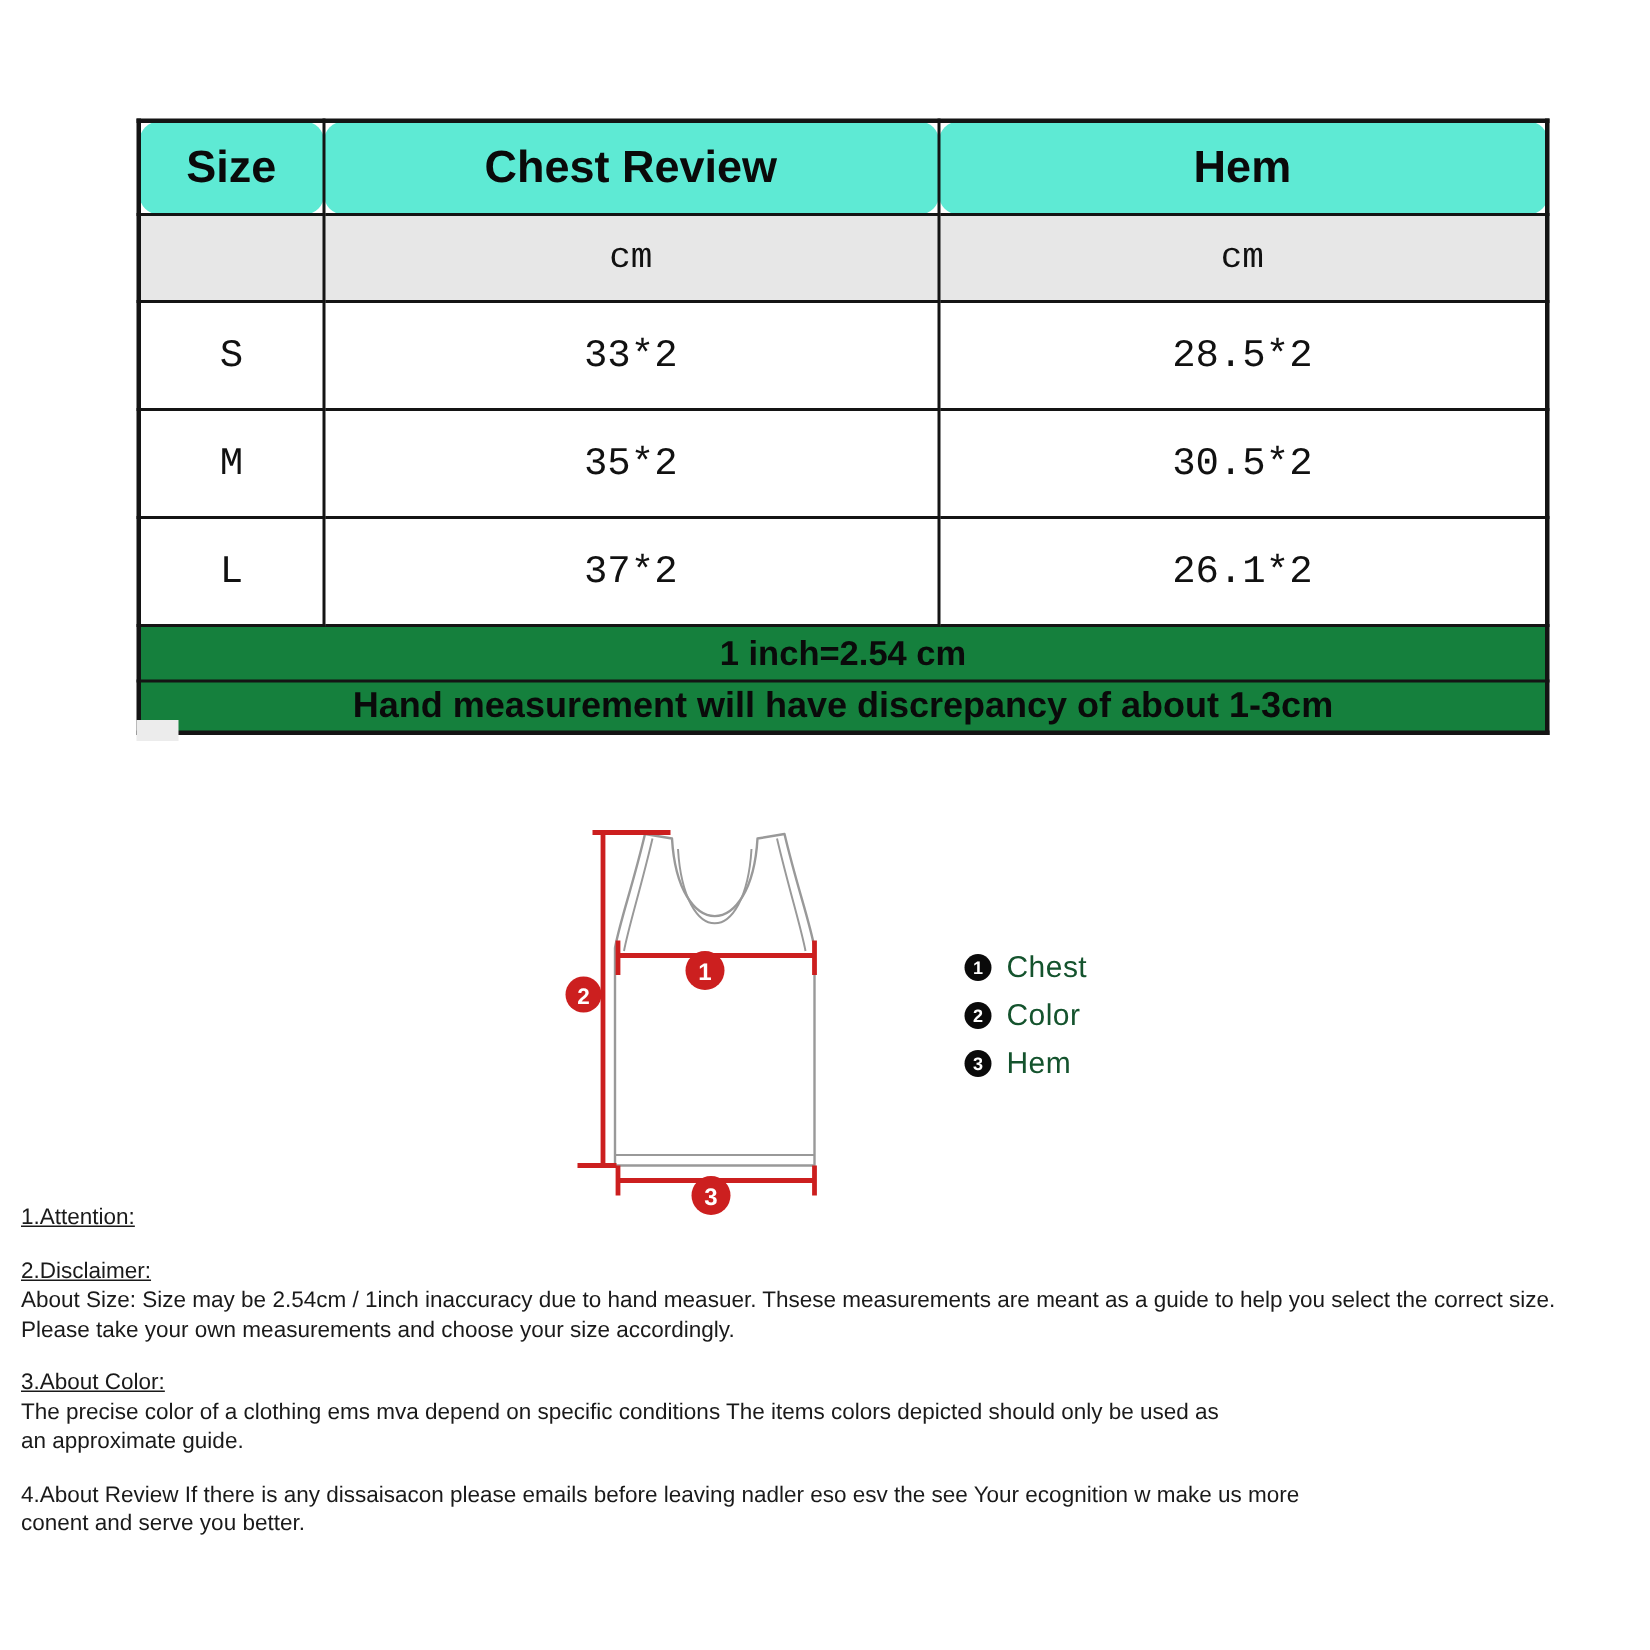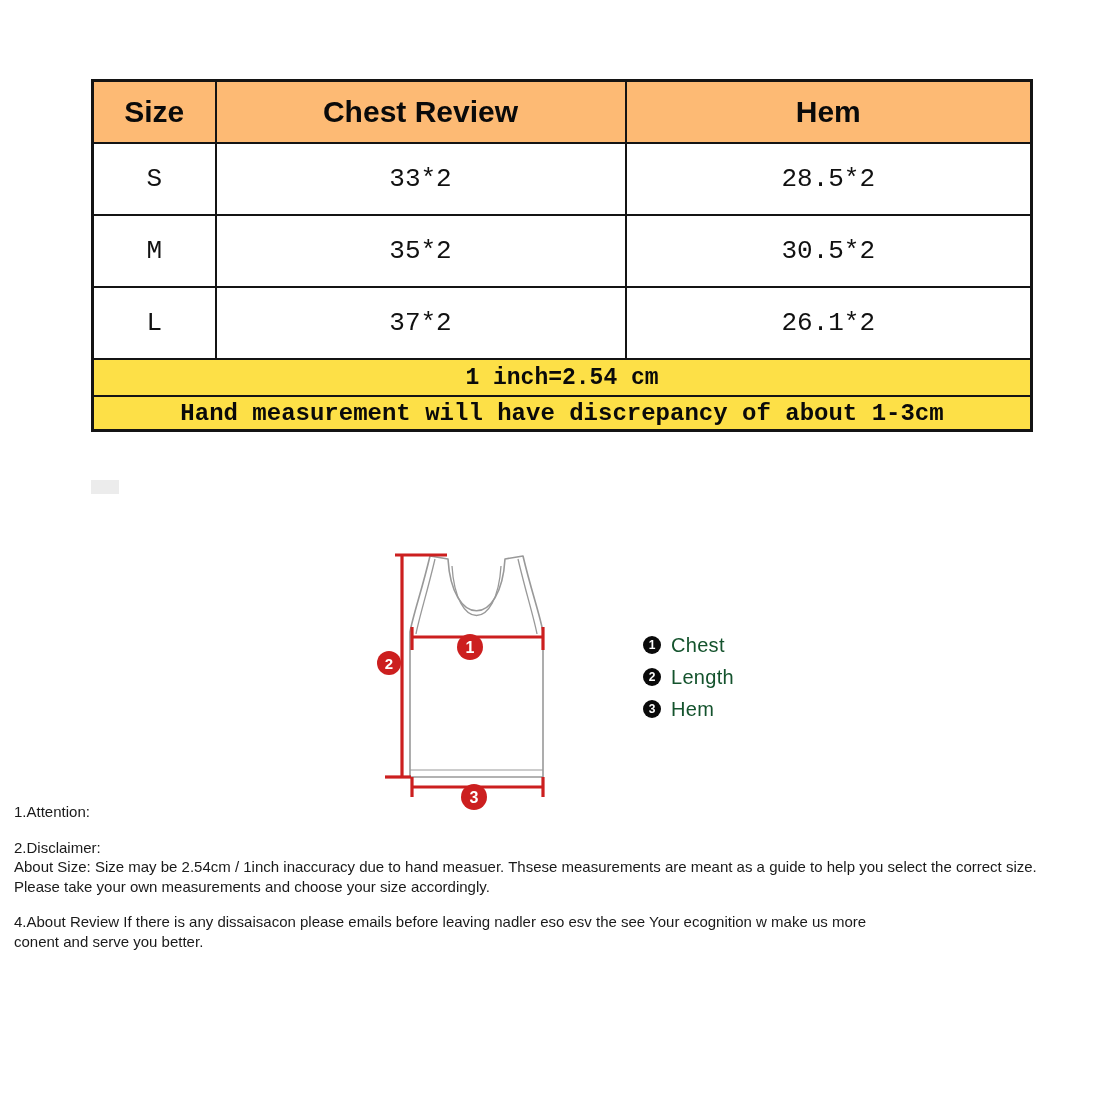--- a/index.html
+++ b/index.html
@@ -10,33 +10,33 @@
   
   table.size-table{
     position:absolute;left:91px;top:79px;width:939px;
     border-collapse:collapse;table-layout:fixed;
     border:3px solid #141414;
   }
   table.size-table td,table.size-table th{
     border:2px solid #141414;text-align:center;vertical-align:middle;padding:0;
   }
   tr.head th{
-    height:60px;background:#fdba74;
-    font-family:"Liberation Sans",sans-serif;font-weight:700;font-size:30px;color:#0a0a0a;
+    height:60px;background:#5eead4;
+    font-family:"Liberation Sans",sans-serif;font-weight:700;font-size:30px;color:#0a0a0a;border-radius:13px;
   }
   tr.unit td{
     height:56px;background:#e7e7e7;
     font-family:"Liberation Mono","DejaVu Sans Mono",monospace;font-size:24px;color:#111;
   }
   tr.data td{
     height:70px;background:#fff;
     font-family:"Liberation Mono","DejaVu Sans Mono",monospace;font-size:26px;color:#111;
   }
   tr.tnote td{
-    background:#fde047;font-family:Liberation Mono, monospace;
+    background:#15803d;font-family:Liberation Sans, sans-serif;
     font-weight:700;color:#0a0a0a;
   }
   tr.tnote.inch td{height:35px;font-size:23px;}
   tr.tnote.hand td{height:32px;font-size:24px;}
   .artifact{
     position:absolute;left:91px;top:480px;width:28px;height:14px;background:#ececec;
   }
   
   svg.diagram{position:absolute;left:370px;top:540px;}
   
@@ -44,39 +44,44 @@
   .legend-row{display:flex;align-items:center;height:32px;}
   .legend-bullet{
     display:inline-flex;align-items:center;justify-content:center;
     width:18px;height:18px;border-radius:50%;background:#0a0a0a;color:#fff;
     font-size:12px;font-weight:700;margin-right:10px;flex:0 0 auto;
   }
   .legend-label{font-size:20px;color:#14532d;letter-spacing:0.3px;}
   
   .notes{position:absolute;left:14px;top:802px;width:1082px;}
   .note-block{margin:0 0 16px 0;}
-  .note-heading{font-size:15px;line-height:19.5px;color:#1a1a1a;white-space:pre;}
+  .note-heading{font-size:15px;line-height:19.5px;color:#1a1a1a;white-space:pre;text-decoration:underline;}
   .note-body{font-size:15px;line-height:19.5px;color:#1a1a1a;white-space:pre;}
 </style>
 </head>
 <body>
 
 <div class="page">
 
   <table class="size-table">
     <colgroup>
         <col style="width:123px">
         <col style="width:410px">
         <col style="width:406px">
       </colgroup>
     <tbody>
         <tr class="head">
       <th>Size</th>
       <th>Chest Review</th>
       <th>Hem</th>
+    </tr>
+    <tr class="unit">
+      <td></td>
+      <td>cm</td>
+      <td>cm</td>
     </tr>
     <tr class="data">
       <td>S</td>
       <td>33*2</td>
       <td>28.5*2</td>
     </tr>
     <tr class="data">
       <td>M</td>
       <td>35*2</td>
       <td>30.5*2</td>
@@ -139,36 +144,41 @@
     </g>
   </svg>
 
   <div class="legend">
     <div class="legend-row">
       <span class="legend-bullet">1</span>
       <span class="legend-label">Chest</span>
     </div>
     <div class="legend-row">
       <span class="legend-bullet">2</span>
-      <span class="legend-label">Length</span>
+      <span class="legend-label">Color</span>
     </div>
     <div class="legend-row">
       <span class="legend-bullet">3</span>
       <span class="legend-label">Hem</span>
     </div>
   </div>
 
   <div class="notes">
     <div class="note-block">
       <div class="note-heading">1.Attention:</div>
     </div>
     <div class="note-block">
       <div class="note-heading">2.Disclaimer:</div>
       <div class="note-body">About Size: Size may be 2.54cm / 1inch inaccuracy due to hand measuer. Thsese measurements are meant as a guide to help you select the correct size.
 Please take your own measurements and choose your size accordingly.</div>
     </div>
     <div class="note-block">
+      <div class="note-heading">3.About Color:</div>
+      <div class="note-body">The precise color of a clothing ems mva depend on specific conditions The items colors depicted should only be used as
+an approximate guide.</div>
+    </div>
+    <div class="note-block">
       <div class="note-body">4.About Review If there is any dissaisacon please emails before leaving nadler eso esv the see Your ecognition w make us more
 conent and serve you better.</div>
     </div>
   </div>
 
 </div>
 
 </body></html>

